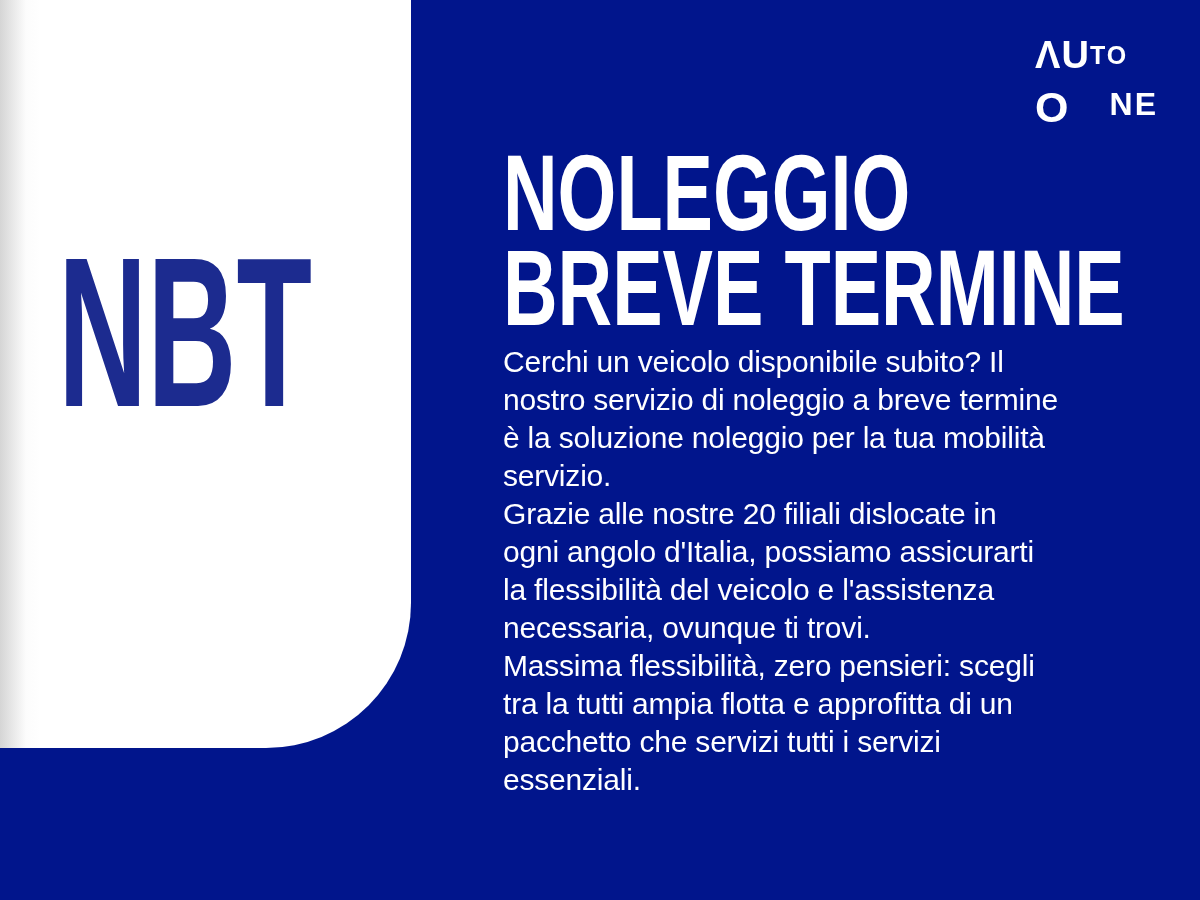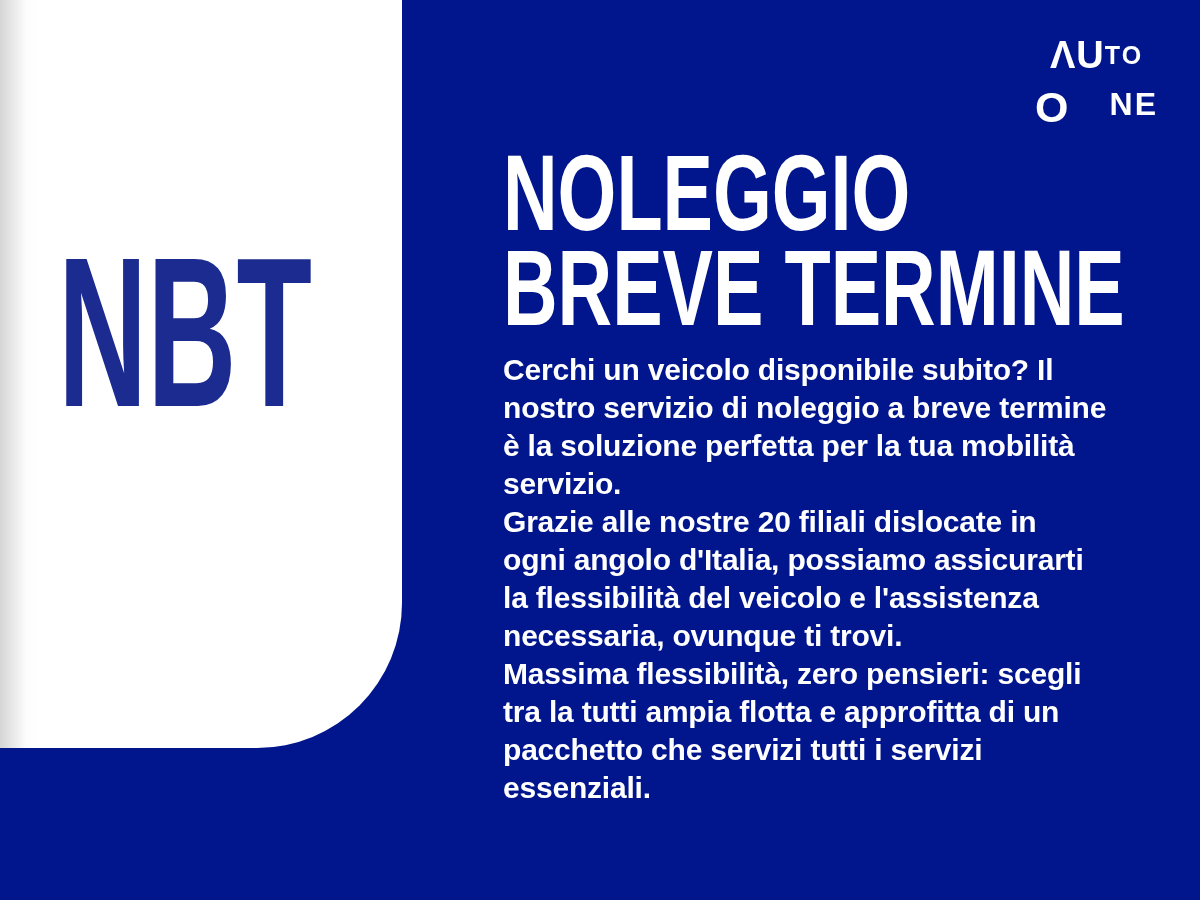--- a/index.html
+++ b/index.html
@@ -18,20 +18,21 @@
 
   
   .panel {
     position: absolute;
     left: 0;
     top: 0;
     width: 402px;
     height: 748px;
     background: linear-gradient(90deg, #d5d5d5 0px, #fcfcfc 26px, #ffffff 40px);
     border-bottom-right-radius: 145px;
+    padding-left: 9px;
   }
   .nbt {
     position: absolute;
     left: 58px;
     top: 226px;
     font-size: 213px;
     line-height: 1;
     font-weight: 800;
     color: #1C2B8F;
     letter-spacing: 0px;
@@ -39,21 +40,21 @@
     transform-origin: left top;
     white-space: nowrap;
   }
 
   
   .logo {
     position: absolute;
     top: 33px;
     right: 42px;
     color: #ffffff;
-    text-align: center;
+    text-align: left;
     font-weight: 800;
     line-height: 1;
   }
   .logo-l1 { line-height: 44px; white-space: nowrap; }
   .l1-big  { font-size: 38px; letter-spacing: 1px; }
   .l1-small{ font-size: 25px; letter-spacing: 2px; vertical-align: 4px; }
   .logo-l2 { line-height: 46px; margin-top: -4px; white-space: nowrap; }
   .l2-big  { font-size: 43px; letter-spacing: 1px; }
   .l2-small{ font-size: 32px; letter-spacing: 2px; vertical-align: 7px; margin-left: 40px; }
 
@@ -71,25 +72,24 @@
     transform-origin: left top;
     white-space: nowrap;
   }
 
   
   .body-copy {
     position: absolute;
     left: 503px;
     top: 343px;
     color: #ffffff;
-    font-weight: 700;
+    font-weight: 400;
     font-size: 30px;
     line-height: 38px;
     letter-spacing: -0.2px;
-    margin-top: 8px;
   }
   .body-copy .line { white-space: nowrap; }
 </style>
 </head>
 <body>
 
 <div class="canvas">
 
   <div class="panel">
     <div class="nbt">NBT</div>
@@ -105,21 +105,21 @@
   </div>
 
   <div class="heading">
     <div>NOLEGGIO</div>
     <div>BREVE TERMINE</div>
   </div>
 
   <div class="body-copy">
     <div class="line">Cerchi un veicolo disponibile subito? Il</div>
     <div class="line">nostro servizio di noleggio a breve termine</div>
-    <div class="line">è la soluzione perfetta per la tua mobilità</div>
+    <div class="line">è la soluzione noleggio per la tua mobilità</div>
     <div class="line">servizio.</div>
     <div class="line">Grazie alle nostre 20 filiali dislocate in</div>
     <div class="line">ogni angolo d'Italia, possiamo assicurarti</div>
     <div class="line">la flessibilità del veicolo e l'assistenza</div>
     <div class="line">necessaria, ovunque ti trovi.</div>
     <div class="line">Massima flessibilità, zero pensieri: scegli</div>
     <div class="line">tra la tutti ampia flotta e approfitta di un</div>
     <div class="line">pacchetto che servizi tutti i servizi</div>
     <div class="line">essenziali.</div>
   </div>

